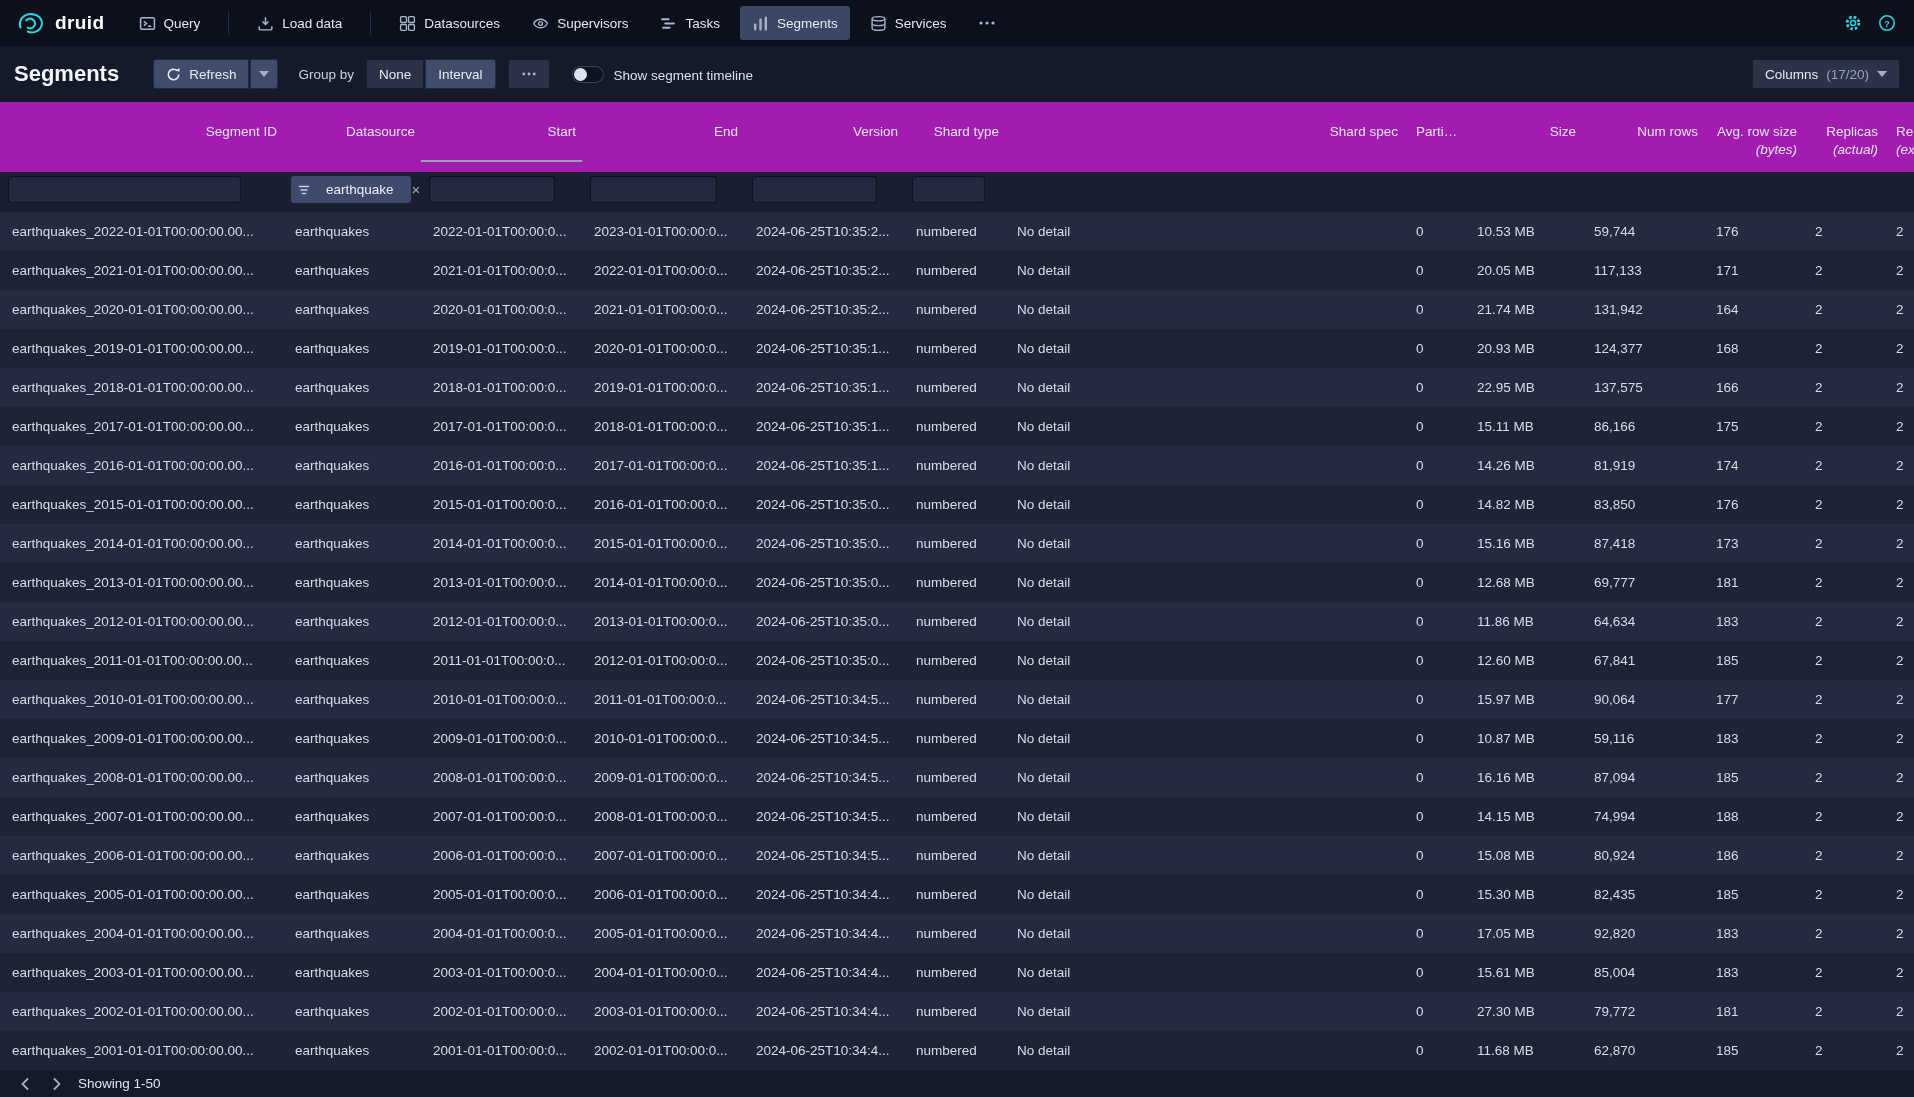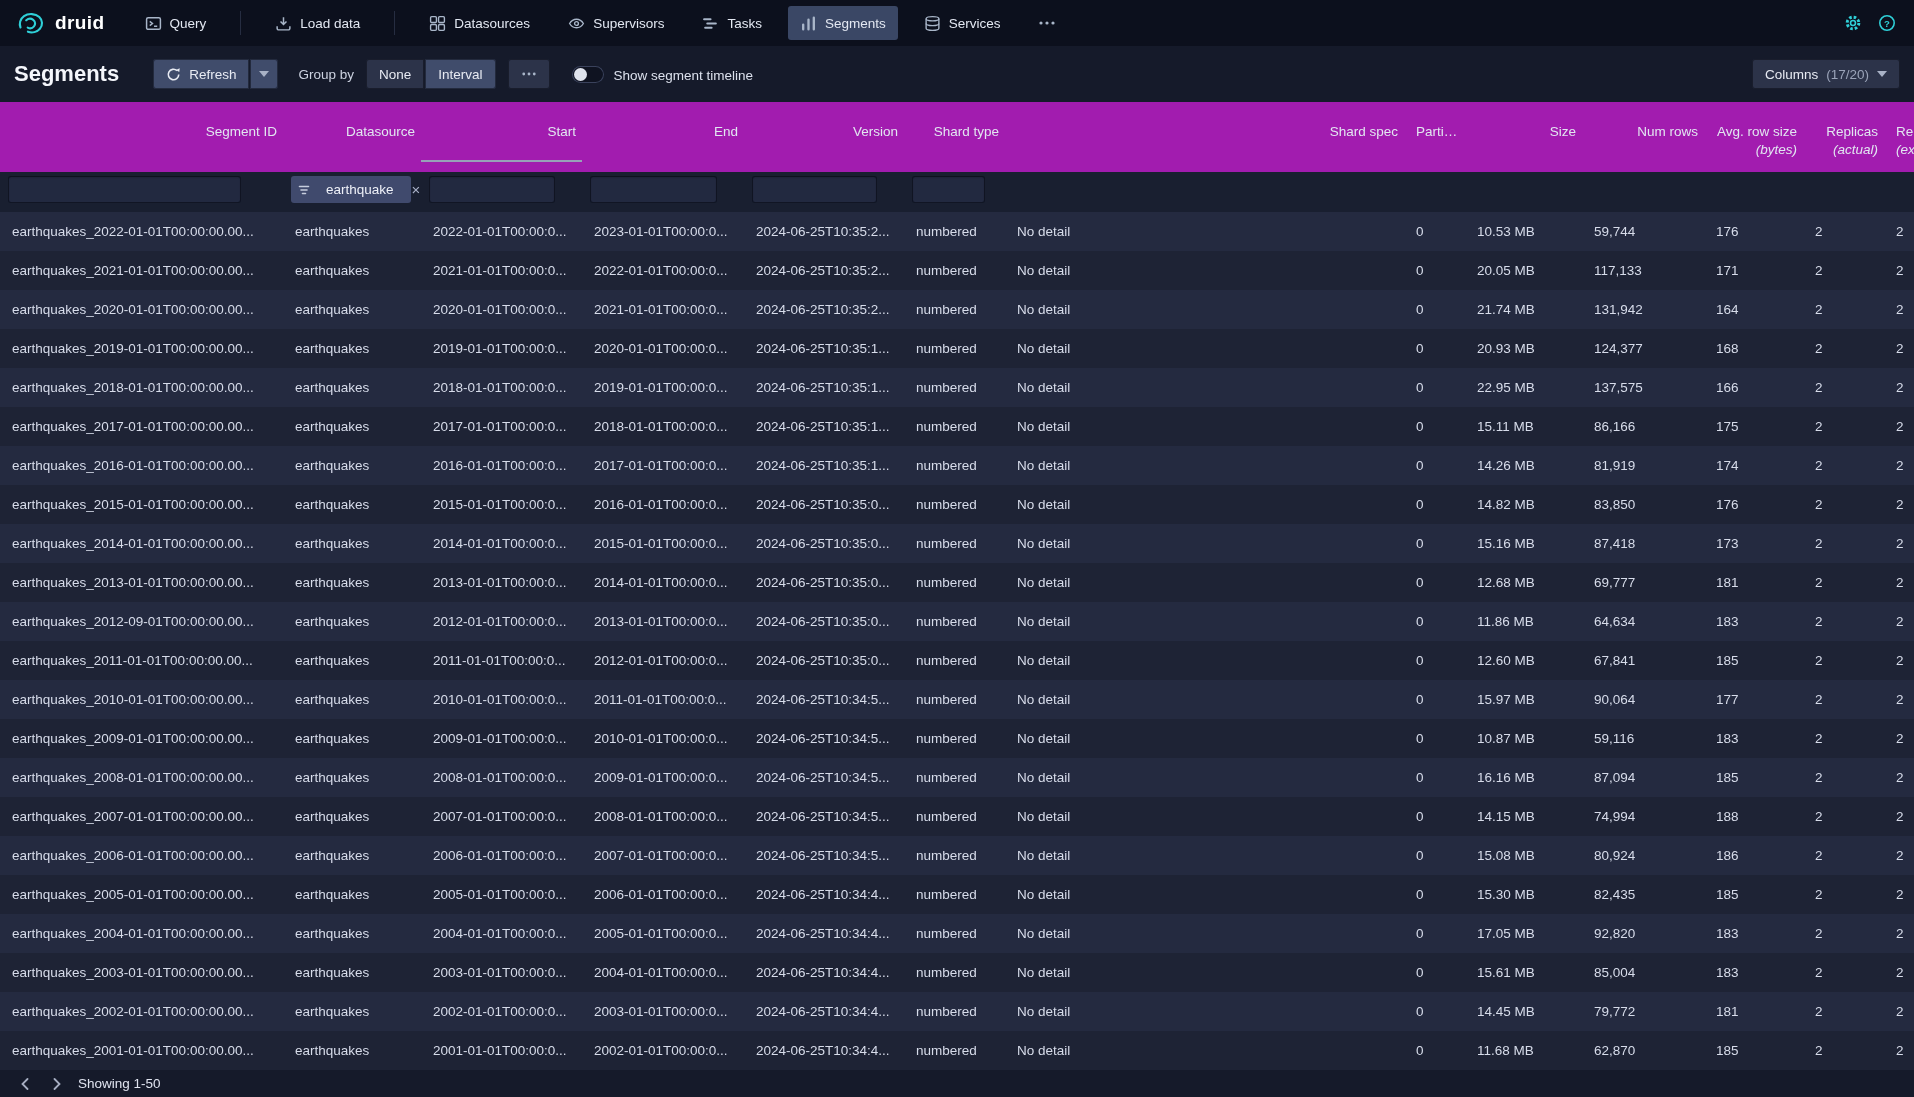--- a/index.html
+++ b/index.html
@@ -1,21 +1,21 @@
 <!DOCTYPE html>
 <html><head>
 <meta charset="utf-8">
 <style>
   *{box-sizing:border-box;margin:0;padding:0}
   body{width:1914px;height:1097px;overflow:hidden;background:#151a2a;color:#dbe0ec;
        font-family:"Liberation Sans",sans-serif;font-size:13.5px}
   svg{display:block}
   button{font-family:inherit}
   
-  .topnav{height:46px;background:#0c101d;display:flex;align-items:center;padding:12px 14px;gap:14px}
+  .topnav{height:46px;background:#0c101d;display:flex;align-items:center;padding:12px 14px;gap:8px}
   .logo{display:flex;align-items:center;gap:9px;padding:0 14px 0 2px;cursor:pointer}
   .logo-text{color:#ffffff;font-size:19px;font-weight:600;letter-spacing:.4px}
   .nav-item{display:flex;align-items:center;gap:8px;height:34px;padding:0 12px;border-radius:3px;
             color:#e3e8f2;cursor:pointer;white-space:nowrap;background:transparent;border:none;font-size:13.5px}
   .nav-item .nav-icon{color:#a9b6c9}
   .nav-item.active{background:#3a4765}
   .nav-divider{width:1px;height:24px;background:#262d41;margin:0 8px}
   .topnav-right{margin-left:auto;display:flex;align-items:center;gap:16px;padding-right:4px}
   .icon-btn{color:#2fd0d8;background:none;border:none;cursor:pointer}
   
@@ -457,21 +457,21 @@
           <td>numbered</td>
           <td>No detail</td>
           <td>0</td>
           <td>12.68 MB</td>
           <td class="num">69,777</td>
           <td>181</td>
           <td>2</td>
           <td>2</td>
         </tr>
         <tr>
-          <td>earthquakes_2012-09-01T00:00:00.00...</td>
+          <td>earthquakes_2012-01-01T00:00:00.00...</td>
           <td>earthquakes</td>
           <td>2012-01-01T00:00:0...</td>
           <td>2013-01-01T00:00:0...</td>
           <td>2024-06-25T10:35:0...</td>
           <td>numbered</td>
           <td>No detail</td>
           <td>0</td>
           <td>11.86 MB</td>
           <td class="num">64,634</td>
           <td>183</td>
@@ -615,21 +615,21 @@
         </tr>
         <tr>
           <td>earthquakes_2002-01-01T00:00:00.00...</td>
           <td>earthquakes</td>
           <td>2002-01-01T00:00:0...</td>
           <td>2003-01-01T00:00:0...</td>
           <td>2024-06-25T10:34:4...</td>
           <td>numbered</td>
           <td>No detail</td>
           <td>0</td>
-          <td>14.45 MB</td>
+          <td>27.30 MB</td>
           <td class="num">79,772</td>
           <td>181</td>
           <td>2</td>
           <td>2</td>
         </tr>
         <tr>
           <td>earthquakes_2001-01-01T00:00:00.00...</td>
           <td>earthquakes</td>
           <td>2001-01-01T00:00:0...</td>
           <td>2002-01-01T00:00:0...</td>

